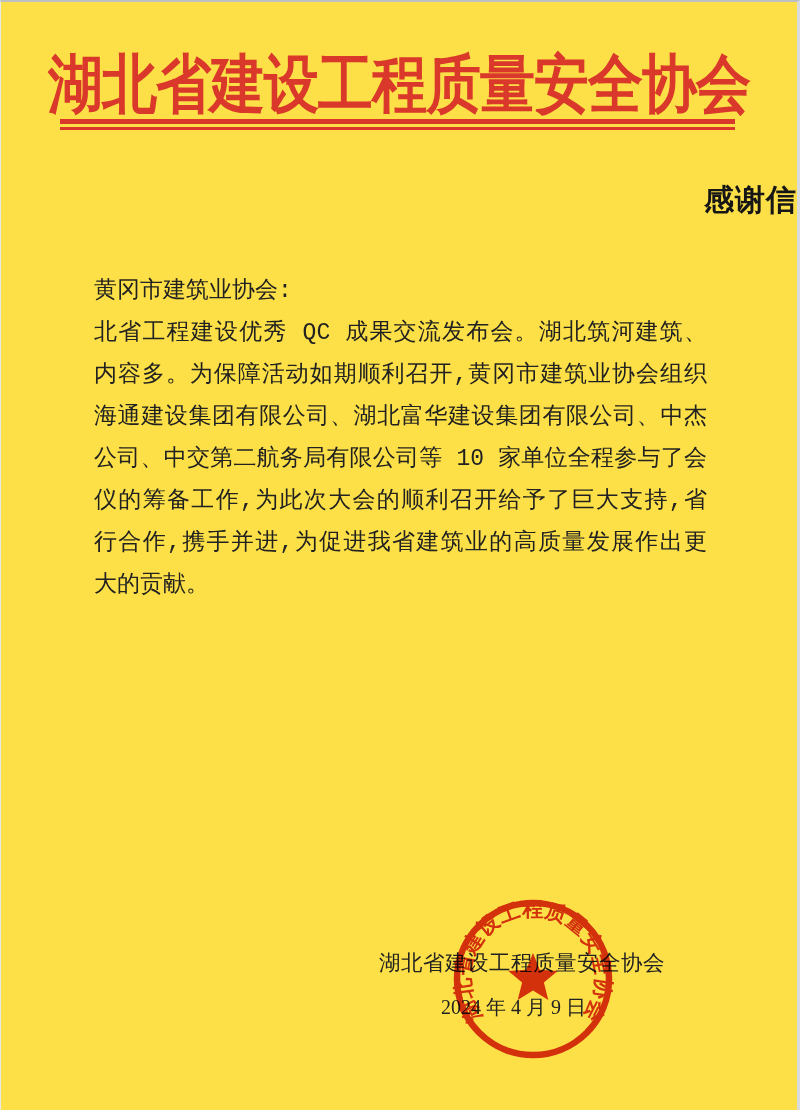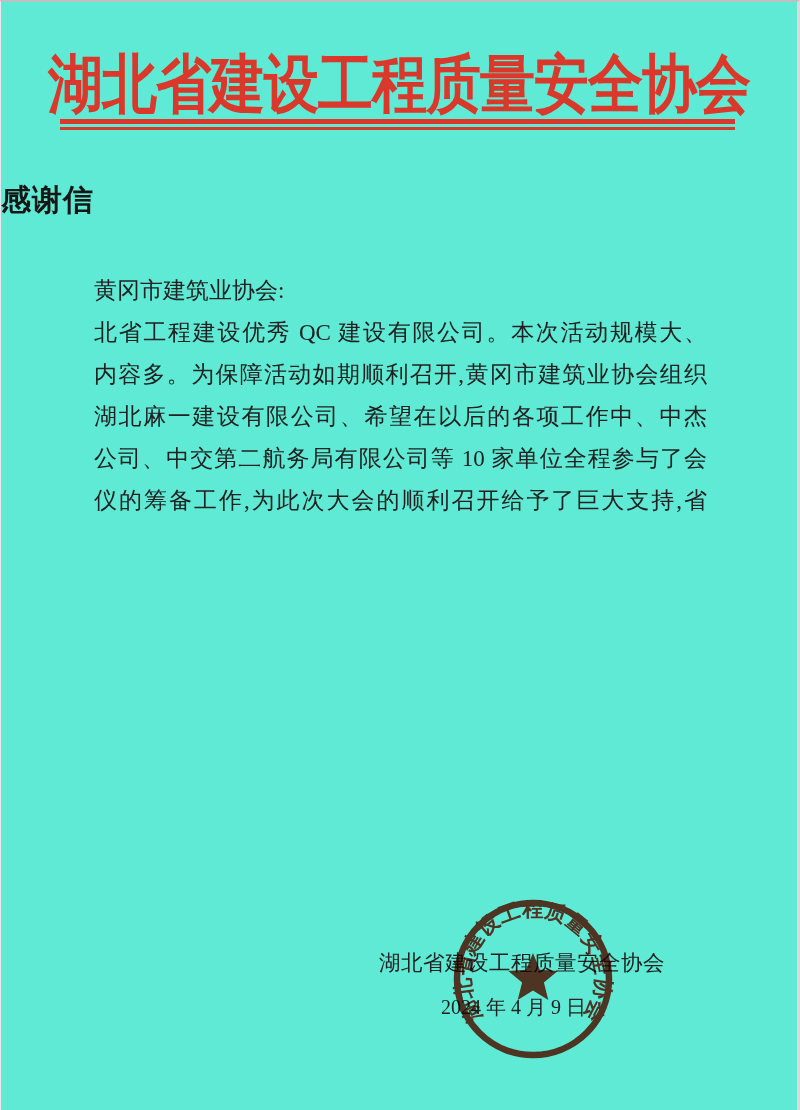--- a/index.html
+++ b/index.html
@@ -1,20 +1,20 @@
 <!DOCTYPE html>
 <html><head>
 <meta charset="utf-8">
 <style>
   html, body { margin: 0; padding: 0; background: #ffffff; }
   .page {
     position: relative;
     width: 800px;
     height: 1110px;
-    background: #5eead4;
+    background: #fde047;
     box-sizing: border-box;
     border-top: 2px solid #bcc0c3;
     border-right: 3px solid #d8dbde;
     border-left: 1px solid #e6e8ea;
     overflow: hidden;
     font-family: "Liberation Serif", "DejaVu Serif", serif;
     color: #212121;
   }
   .letterhead-title {
     position: absolute;
@@ -37,35 +37,35 @@
     width: 675px;
   }
   .divider .bar-thick { height: 5px; background: #da382a; }
   .divider .bar-thin  { height: 3px; background: #da382a; margin-top: 3px; }
   .letter-title {
     position: absolute;
     top: 178px;
     left: 0;
     width: 100%;
     margin: 0;
-    text-align: left;
+    text-align: right;
     font-size: 30px;
     font-weight: bold;
     color: #161616;
     letter-spacing: 1px;
   }
   .letter-body {
     position: absolute;
     top: 268px;
     left: 93px;
     width: 613px;
     font-size: 23px;
     line-height: 42px;
   }
-  .line { white-space: nowrap; }
+  .line { white-space: nowrap; font-family: Liberation Mono, monospace; }
   .line.fill {
     white-space: normal;
     text-align: justify;
     text-align-last: justify;
   }
   .line.indent { text-indent: 50px; }
   .sig-name {
     position: absolute;
     top: 946px;
     left: 378px;
@@ -106,25 +106,27 @@
 
   <div class="divider">
     <div class="bar-thick"></div>
     <div class="bar-thin"></div>
   </div>
 
   <h1 class="letter-title">感谢信</h1>
 
   <div class="letter-body">
     <div class="line">黄冈市建筑业协会:</div>
-    <div class="line fill">北省工程建设优秀 QC 建设有限公司。本次活动规模大、</div>
+    <div class="line fill">北省工程建设优秀 QC 成果交流发布会。湖北筑河建筑、</div>
     <div class="line fill">内容多。为保障活动如期顺利召开,黄冈市建筑业协会组织</div>
-    <div class="line fill">湖北麻一建设有限公司、希望在以后的各项工作中、中杰</div>
+    <div class="line fill">海通建设集团有限公司、湖北富华建设集团有限公司、中杰</div>
     <div class="line fill">公司、中交第二航务局有限公司等 10 家单位全程参与了会</div>
     <div class="line fill">仪的筹备工作,为此次大会的顺利召开给予了巨大支持,省</div>
+    <div class="line fill">行合作,携手并进,为促进我省建筑业的高质量发展作出更</div>
+    <div class="line">大的贡献。</div>
   </div>
 
   <div class="sig-name">湖北省建设工程质量安全协会</div>
 
   <div class="sig-date">2024 年 4 月 9 日</div>
 
   <svg class="seal" viewBox="0 0 180 180" xmlns="http://www.w3.org/2000/svg">
     <circle cx="90" cy="90" r="76" fill="none" stroke="#d22d1e" stroke-width="6.5"></circle>
     <path id="sealArc" d="M 38.4 126.1 A 63 63 0 1 1 141.6 126.1" fill="none"></path>
     <text>

